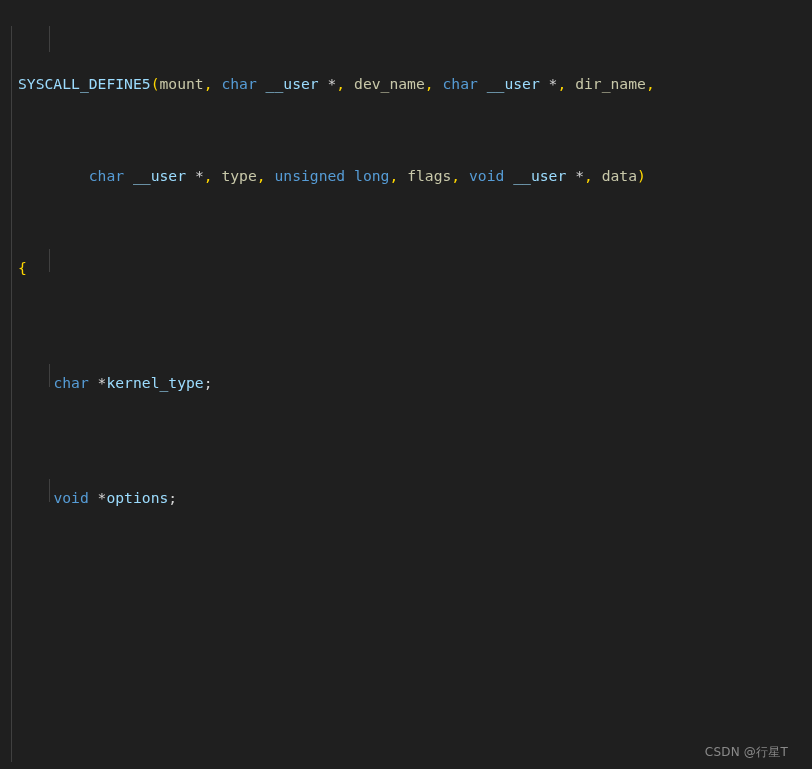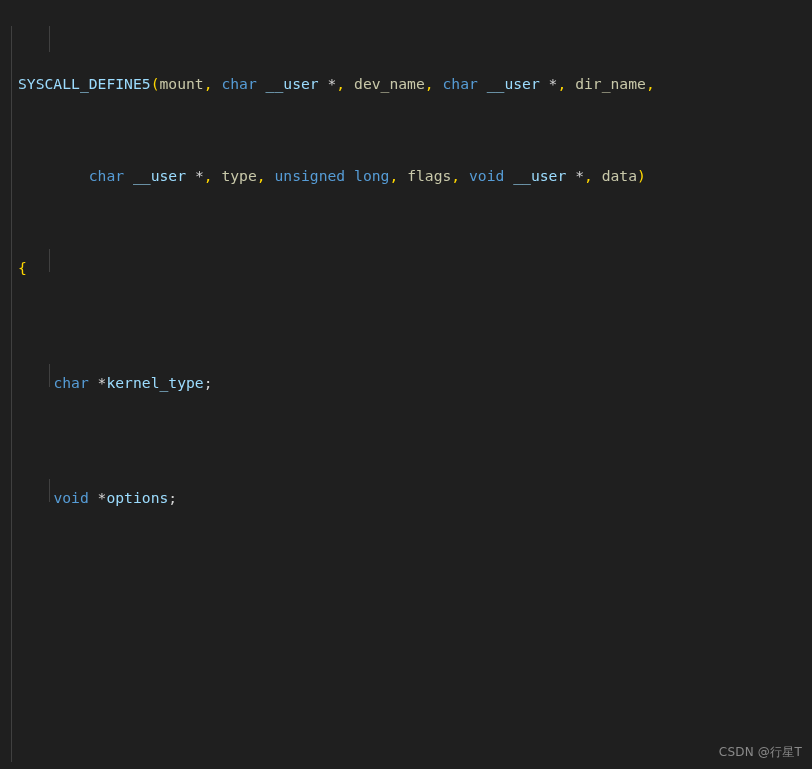--- a/index.html
+++ b/index.html
@@ -52,21 +52,21 @@
 
   
   .kw        { color: #569cd6; }  
   .var       { color: #9cdcfe; }  
   .param     { color: #c8c8a9; }  
   .plain     { color: #d4d4d4; }  
   .p0        { color: #ffd700; }
 
   .watermark {
     position: absolute;
-    right: 10px;
+    right: 24px;
     bottom: 8px;
     color: #8a8a8a;
     font-family: "DejaVu Sans", "Liberation Sans", sans-serif;
     font-size: 12px;
     letter-spacing: 0.2px;
     user-select: none;
   }
 </style>
 </head>
 <body>

